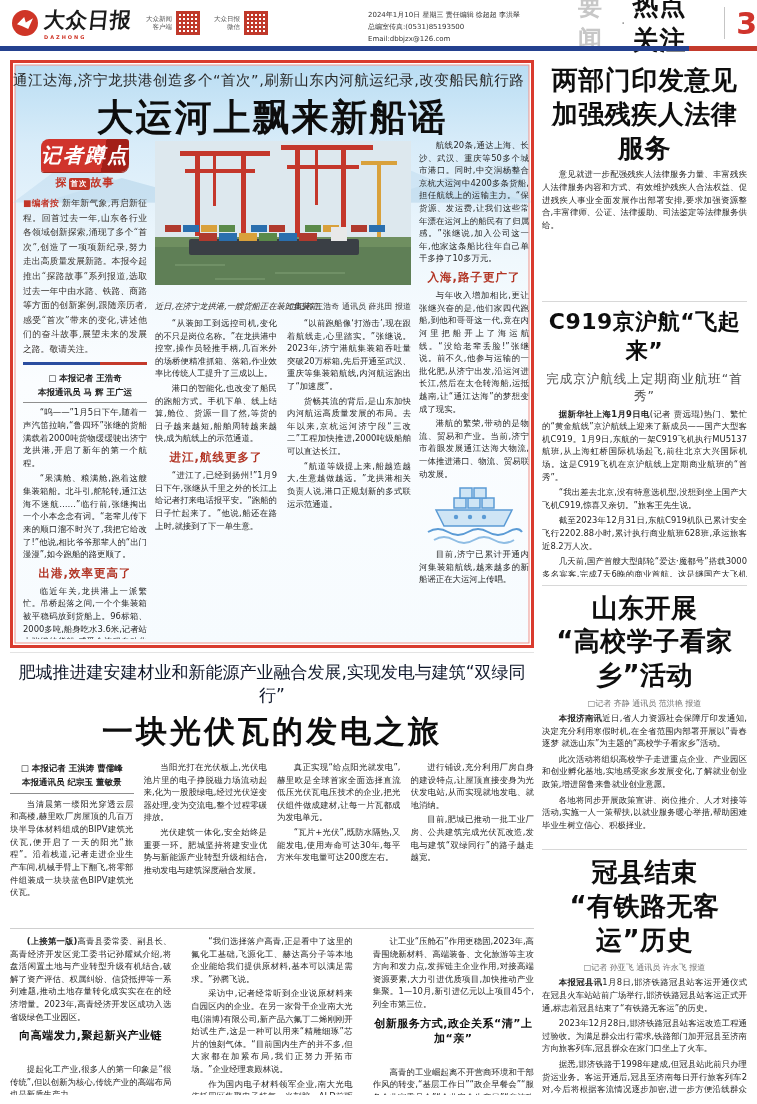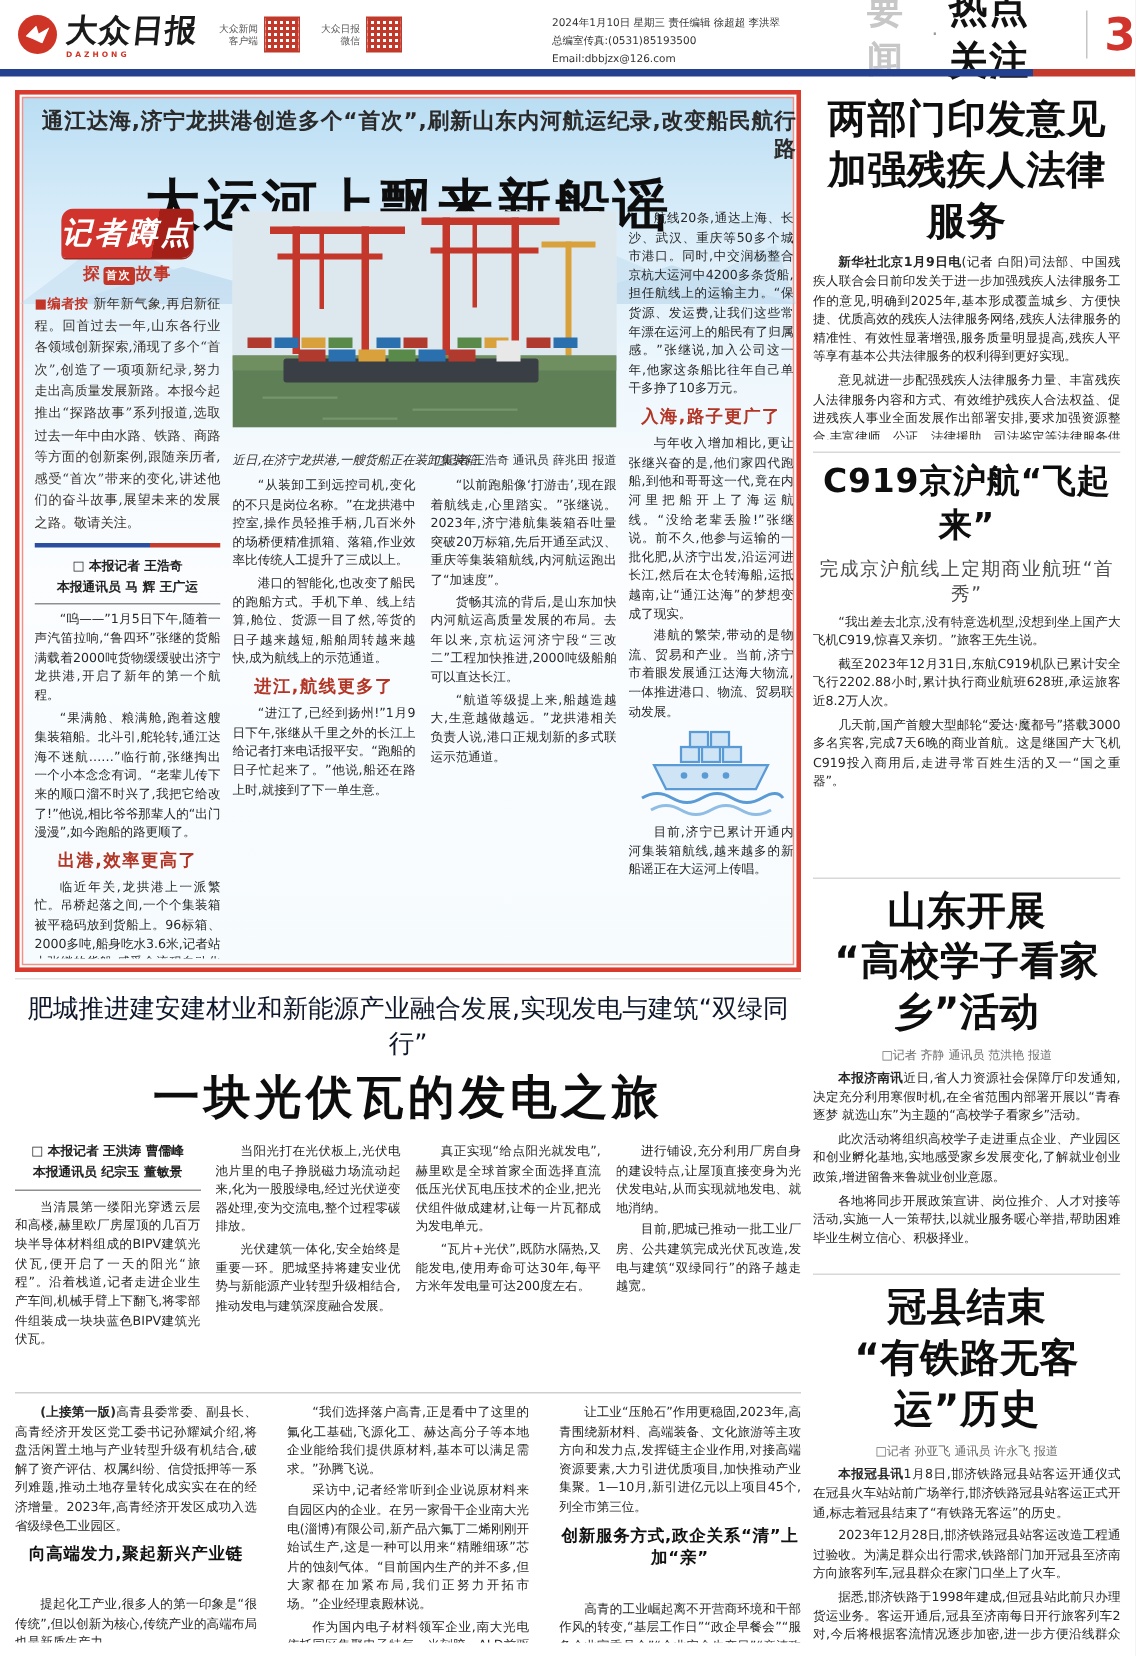--- a/index.html
+++ b/index.html
@@ -32,21 +32,21 @@
   .sec-div { width:1px; height:32px; background:#c5c5c5; margin:0 4px; }
   .page-no { font-size:30px; font-weight:bold; color:#d0342c; }
   .hdr-rule { position:absolute; left:0; top:46px; width:757px; height:5px;
     background: linear-gradient(to right, #24418f 0 91%, #c43a2c 91%); }
 
   
   .topbox { position:absolute; left:10px; top:60px; width:524px; height:588px;
     border:3px solid #d93b2e; box-shadow: inset 0 0 0 1.5px #fff, inset 0 0 0 2.5px #ef9289;
     background: linear-gradient(180deg,#b9ddf3 0%, #d8ecf9 14%, #f0f8fd 34%, #fbfdff 55%, #f6fbfe 100%);
     overflow:hidden; }
-  .top-kicker { margin-top:8px; text-align:right; font-size:14.5px; color:#2a2a2a; letter-spacing:0.5px;font-weight:bold; }
+  .top-kicker { margin-top:8px; text-align:left; font-size:14.5px; color:#2a2a2a; letter-spacing:0.5px; }
   .top-title { margin-top:3px; text-align:center; font-size:37px; font-weight:900; color:#0d0d0d; letter-spacing:2px; }
   .mountains { position:absolute; left:0; top:70px; width:100%; height:70px; opacity:.45; pointer-events:none; }
 
   .colA { position:absolute; left:10px; top:76px; width:124px; height:500px; overflow:hidden; }
   .badge { width:112px; margin:0 auto; text-align:center; }
   .badge-top { display:inline-block; background:linear-gradient(100deg,#d0342c 70%, #a31f18 70%);
     color:#fff; font-weight:900; font-style:italic; font-size:20px; letter-spacing:2px;
     padding:3px 0; border-radius:8px 3px 8px 3px; box-shadow:0 1px 0 #9e2a20;text-align:right; }
   .badge-sub { margin-top:3px; font-size:11px; color:#c23527; font-weight:bold; letter-spacing:1px; }
   .badge-seal { display:inline-block; background:#c23527; color:#fff; font-size:7.5px; padding:1px 2px; border-radius:2px; margin:0 1px; }
@@ -314,29 +314,29 @@
   </div>
 
   <div class="rail">
 
     <div class="rart">
       <div class="r-title">
         <div>两部门印发意见</div>
         <div>加强残疾人法律服务</div>
       </div>
       <div class="a1-body">
-        <p class="body"><span class="lead">新华社北京1月9日电</span><span>(记者 白阳)司法部、中国残疾人联合会日前印发关于进一步加强残疾人法律服务工作的意见,明确到2025年,基本形成覆盖城乡、方便快捷、优质高效的残疾人法律服务网络,残疾人法律服务的精准性、有效性显著增强,服务质量明显提高,残疾人平等享有基本公共法律服务的权利得到更好实现。</span></p>
         <p class="body">意见就进一步配强残疾人法律服务力量、丰富残疾人法律服务内容和方式、有效维护残疾人合法权益、促进残疾人事业全面发展作出部署安排,要求加强资源整合,丰富律师、公证、法律援助、司法鉴定等法律服务供给。</p>
       </div>
     </div>
 
     <div class="rart">
       <div class="r-title" style="font-size:22px;">C919京沪航“飞起来”</div>
       <div class="r-deck">完成京沪航线上定期商业航班“首秀”</div>
       <div class="a2-body">
+        <p class="body"><span class="lead">据新华社上海1月9日电</span><span>(记者 贾远琨)热门、繁忙的“黄金航线”京沪航线上迎来了新成员——国产大型客机C919。1月9日,东航的一架C919飞机执行MU5137航班,从上海虹桥国际机场起飞,前往北京大兴国际机场。这是C919飞机在京沪航线上定期商业航班的“首秀”。</span></p>
         <p class="body">“我出差去北京,没有特意选机型,没想到坐上国产大飞机C919,惊喜又亲切。”旅客王先生说。</p>
         <p class="body">截至2023年12月31日,东航C919机队已累计安全飞行2202.88小时,累计执行商业航班628班,承运旅客近8.2万人次。</p>
         <p class="body">几天前,国产首艘大型邮轮“爱达·魔都号”搭载3000多名宾客,完成7天6晚的商业首航。这是继国产大飞机C919投入商用后,走进寻常百姓生活的又一“国之重器”。</p>
 
       </div>
     </div>
 
     <div class="rart">
       <div class="r-title">
         <div>山东开展</div>

